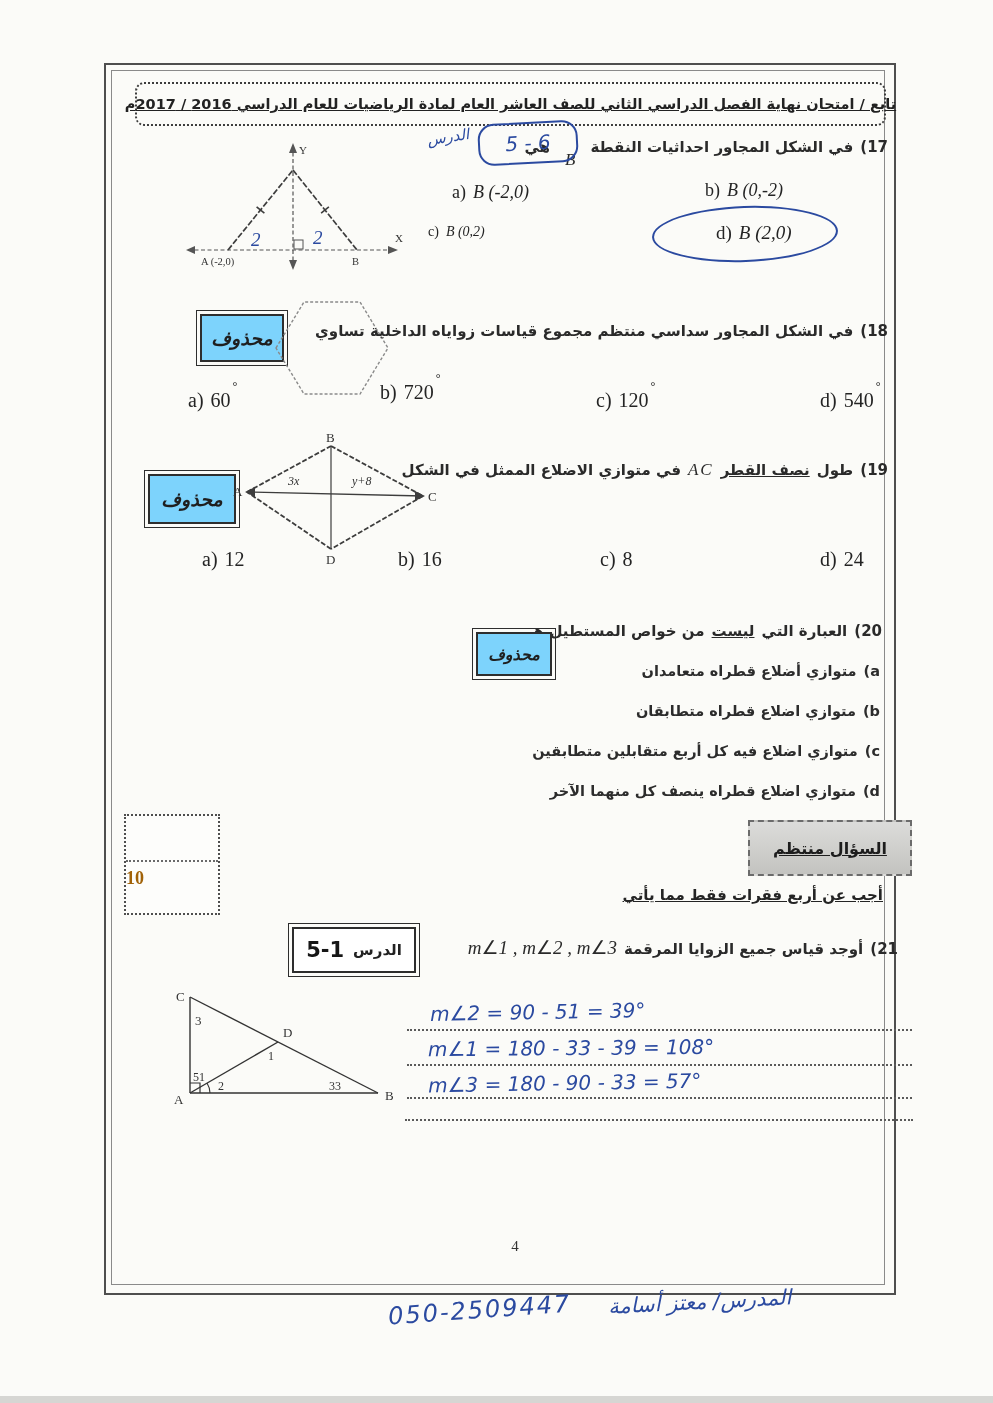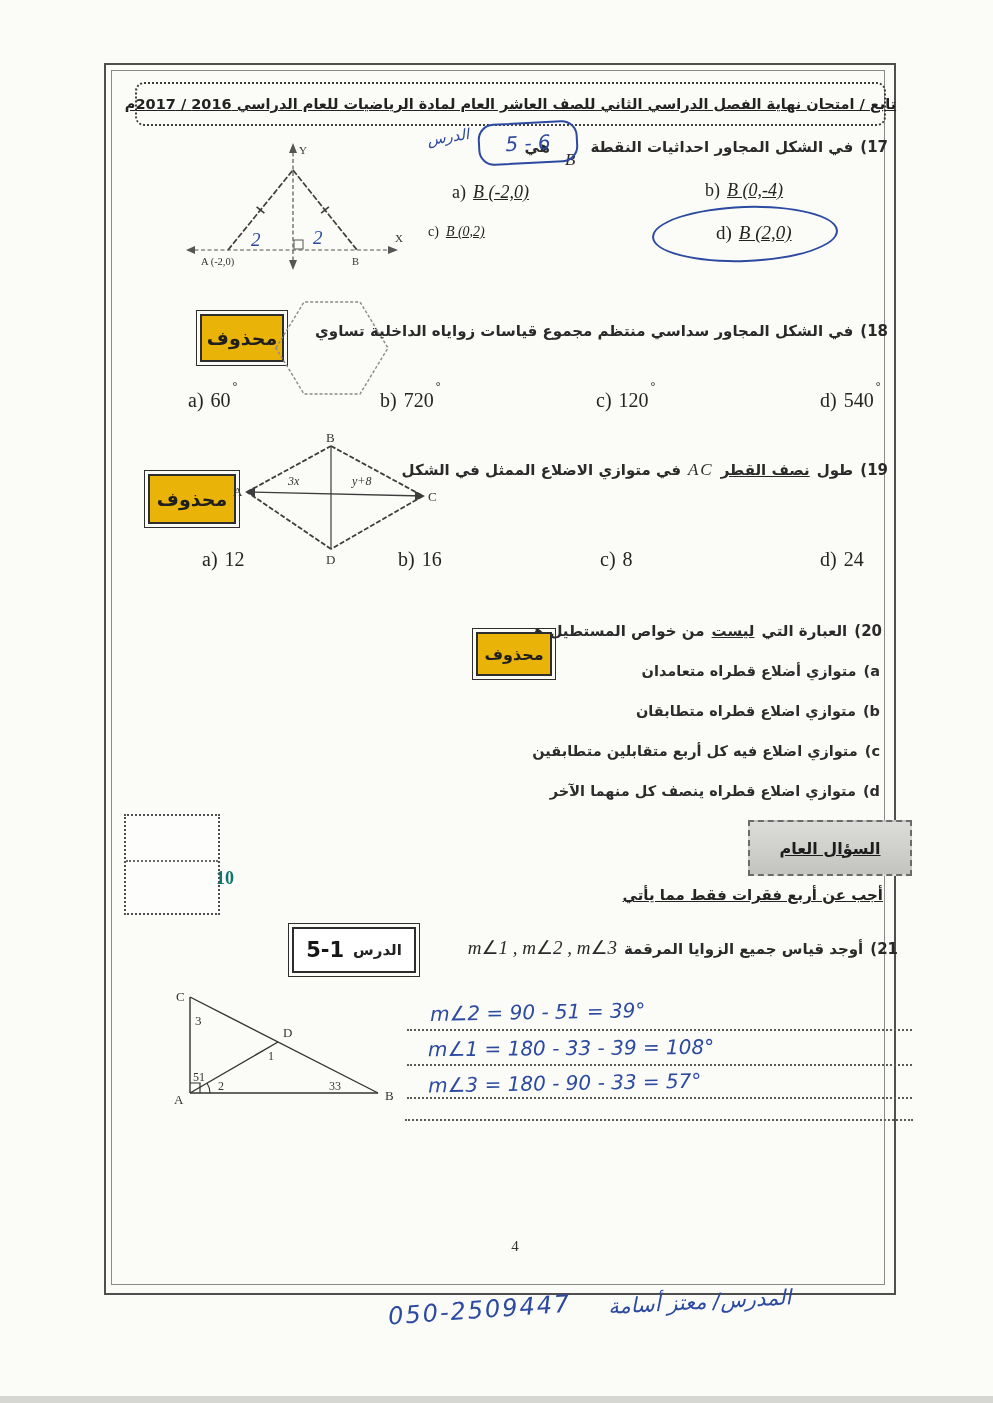--- a/index.html
+++ b/index.html
@@ -29,50 +29,50 @@
     font-size:15px;font-weight:700;color:#2a2a2a;white-space:nowrap;
   }
   .qline .u{text-decoration:underline;}
   .ltr{direction:ltr;unicode-bidi:isolate;}
   .mathit{font-family:"Liberation Serif","DejaVu Sans",serif;font-style:italic;font-weight:400;}
   .pt-b{font-family:"Liberation Serif",serif;font-style:italic;font-weight:400;
         font-size:17px;position:relative;top:13px;margin:0 8px;}
   
   .optrow{font-family:"Liberation Serif","DejaVu Serif",serif;font-size:20px;color:#242424;white-space:nowrap;}
   .optrow .lab{margin-right:7px;}
-  .optrow .val{font-style:italic;text-decoration:underline;}
+  .optrow .val{font-style:italic;}
   .deg{font-size:12px;position:relative;top:-9px;margin-left:2px;}
   
   .optrtl{display:flex;direction:rtl;gap:7px;font-size:14.5px;font-weight:700;color:#2c2c2c;white-space:nowrap;align-items:baseline;}
   
   .stamp{
     border:2px solid #2e2e2e;outline:1.5px solid #2e2e2e;outline-offset:3px;
-    display:flex;align-items:center;justify-content:center;background:#eab308;
+    display:flex;align-items:center;justify-content:center;background:#7dd3fc;font-style:italic;
   }
   .stamp span{font-weight:700;color:#1f1f1f;direction:rtl;}
   .stamp-lg span{font-size:19px;}
   .stamp-sm span{font-size:16px;}
   
   .hw{font-family:"DejaVu Sans",sans-serif;font-style:italic;color:#2b4aa0;white-space:nowrap;}
   .hand-ellipse{border:2.5px solid #2b4aa0;border-radius:50%;background:transparent;}
   .hand-roundrect{border:2.5px solid #2b4aa0;border-radius:16px;background:transparent;}
   
   .section-box{
     left:748px;top:820px;width:160px;height:52px;
     background:linear-gradient(#dcdcda,#c3c3c0);
     border:2px dashed #6b6b6b;
     display:flex;align-items:center;justify-content:center;
   }
   .section-box span{font-weight:700;font-size:16px;color:#1d1d1d;text-decoration:underline;direction:rtl;letter-spacing:1px;}
   .score-box{
     left:124px;top:814px;width:92px;height:97px;border:2px dotted #4e4e4e;background:#fdfdfb;
   }
   .score-divider{left:0;top:44px;width:100%;border-bottom:2px dotted #6a6a6a;}
-  .score-val{left:16px;top:52px;width:100%;text-align:right;
-    font-family:"Liberation Serif",serif;font-weight:700;font-size:18px;color:#0f766e;}
+  .score-val{left:0;top:52px;width:100%;text-align:left;
+    font-family:"Liberation Serif",serif;font-weight:700;font-size:18px;color:#a16207;}
   .instruction{font-size:15px;font-weight:700;text-decoration:underline;direction:rtl;white-space:nowrap;color:#242424;}
   
   .lesson-box{
     border:2px solid #2d2d2d;outline:1.5px solid #2d2d2d;outline-offset:3px;
     display:flex;direction:rtl;align-items:center;justify-content:center;gap:9px;background:#fff;
   }
   .lesson-box .w{font-size:15px;font-weight:700;color:#222;}
   .lesson-box .v{font-size:21px;font-weight:700;color:#161616;}
   
   .dotline{border-bottom:2px dotted #5a5a5a;height:0;}
@@ -101,21 +101,21 @@
 
   <span class="abs hw" style="left:427px;top:128px;font-size:15px;transform:rotate(-8deg);">الدرس</span>
   <div class="abs hand-roundrect" style="left:478px;top:122px;width:96px;height:38px;transform:rotate(-3deg);display:flex;align-items:center;justify-content:center;">
     <span class="hw ltr" style="font-size:20px;">5 - 6</span>
   </div>
 
   <div class="abs optrow" style="left:452px;top:182px;font-size:18px;">
     <span class="lab">a)</span><span class="val">B (-2,0)</span>
   </div>
   <div class="abs optrow" style="left:705px;top:180px;font-size:18px;">
-    <span class="lab">b)</span><span class="val">B (0,-4)</span>
+    <span class="lab">b)</span><span class="val">B (0,-2)</span>
   </div>
   <div class="abs optrow" style="left:428px;top:224px;font-size:14px;">
     <span class="lab">c)</span><span class="val">B (0,2)</span>
   </div>
   <div class="abs optrow" style="left:716px;top:222px;font-size:19px;">
     <span class="lab">d)</span><span class="val">B (2,0)</span>
   </div>
   <div class="abs hand-ellipse" style="left:652px;top:206px;width:182px;height:52px;transform:rotate(-2deg);"></div>
 
   <svg class="abs" style="left:185px;top:140px;" width="225" height="135" viewBox="0 0 225 135">
@@ -144,21 +144,21 @@
   <svg class="abs" style="left:272px;top:296px;" width="122" height="104" viewBox="0 0 122 104">
     <polygon points="4,52 32,6 88,6 116,52 88,98 32,98" fill="none" stroke="#8a8a8a" stroke-width="1.4" stroke-dasharray="3 2"></polygon>
   </svg>
   <div class="abs qline" style="left:420px;top:322px;width:468px;">
     <span>18)</span>
     <span>في الشكل المجاور سداسي منتظم مجموع قياسات زواياه الداخلية تساوي</span>
   </div>
   <div class="abs optrow" style="left:188px;top:388px;">
     <span class="lab">a)</span><span>60</span><sup class="deg">°</sup>
   </div>
-  <div class="abs optrow" style="left:380px;top:388px;">
+  <div class="abs optrow" style="left:380px;top:380px;">
     <span class="lab">b)</span><span>720</span><sup class="deg">°</sup>
   </div>
   <div class="abs optrow" style="left:596px;top:388px;">
     <span class="lab">c)</span><span>120</span><sup class="deg">°</sup>
   </div>
   <div class="abs optrow" style="left:820px;top:388px;">
     <span class="lab">d)</span><span>540</span><sup class="deg">°</sup>
   </div>
 
   <div class="abs stamp stamp-lg" style="left:148px;top:474px;width:84px;height:46px;">
@@ -220,21 +220,21 @@
   <div class="abs optrtl" style="right:113px;top:743px;">
     <span>c)</span>
     <span>متوازي اضلاع فيه كل أربع متقابلين متطابقين</span>
   </div>
   <div class="abs optrtl" style="right:113px;top:783px;">
     <span>d)</span>
     <span>متوازي اضلاع قطراه ينصف كل منهما الآخر</span>
   </div>
 
   <div class="abs section-box">
-    <span>السؤال العام</span>
+    <span>السؤال منتظم</span>
   </div>
   <div class="abs score-box">
     <div class="abs score-divider"></div>
     <div class="abs score-val">10</div>
   </div>
   <div class="abs instruction" style="right:110px;top:886px;">أجب عن أربع فقرات فقط مما يأتي</div>
 
   <div class="abs lesson-box" style="left:292px;top:927px;width:120px;height:42px;">
     <span class="w">الدرس</span>
     <span class="v ltr">5-1</span>

